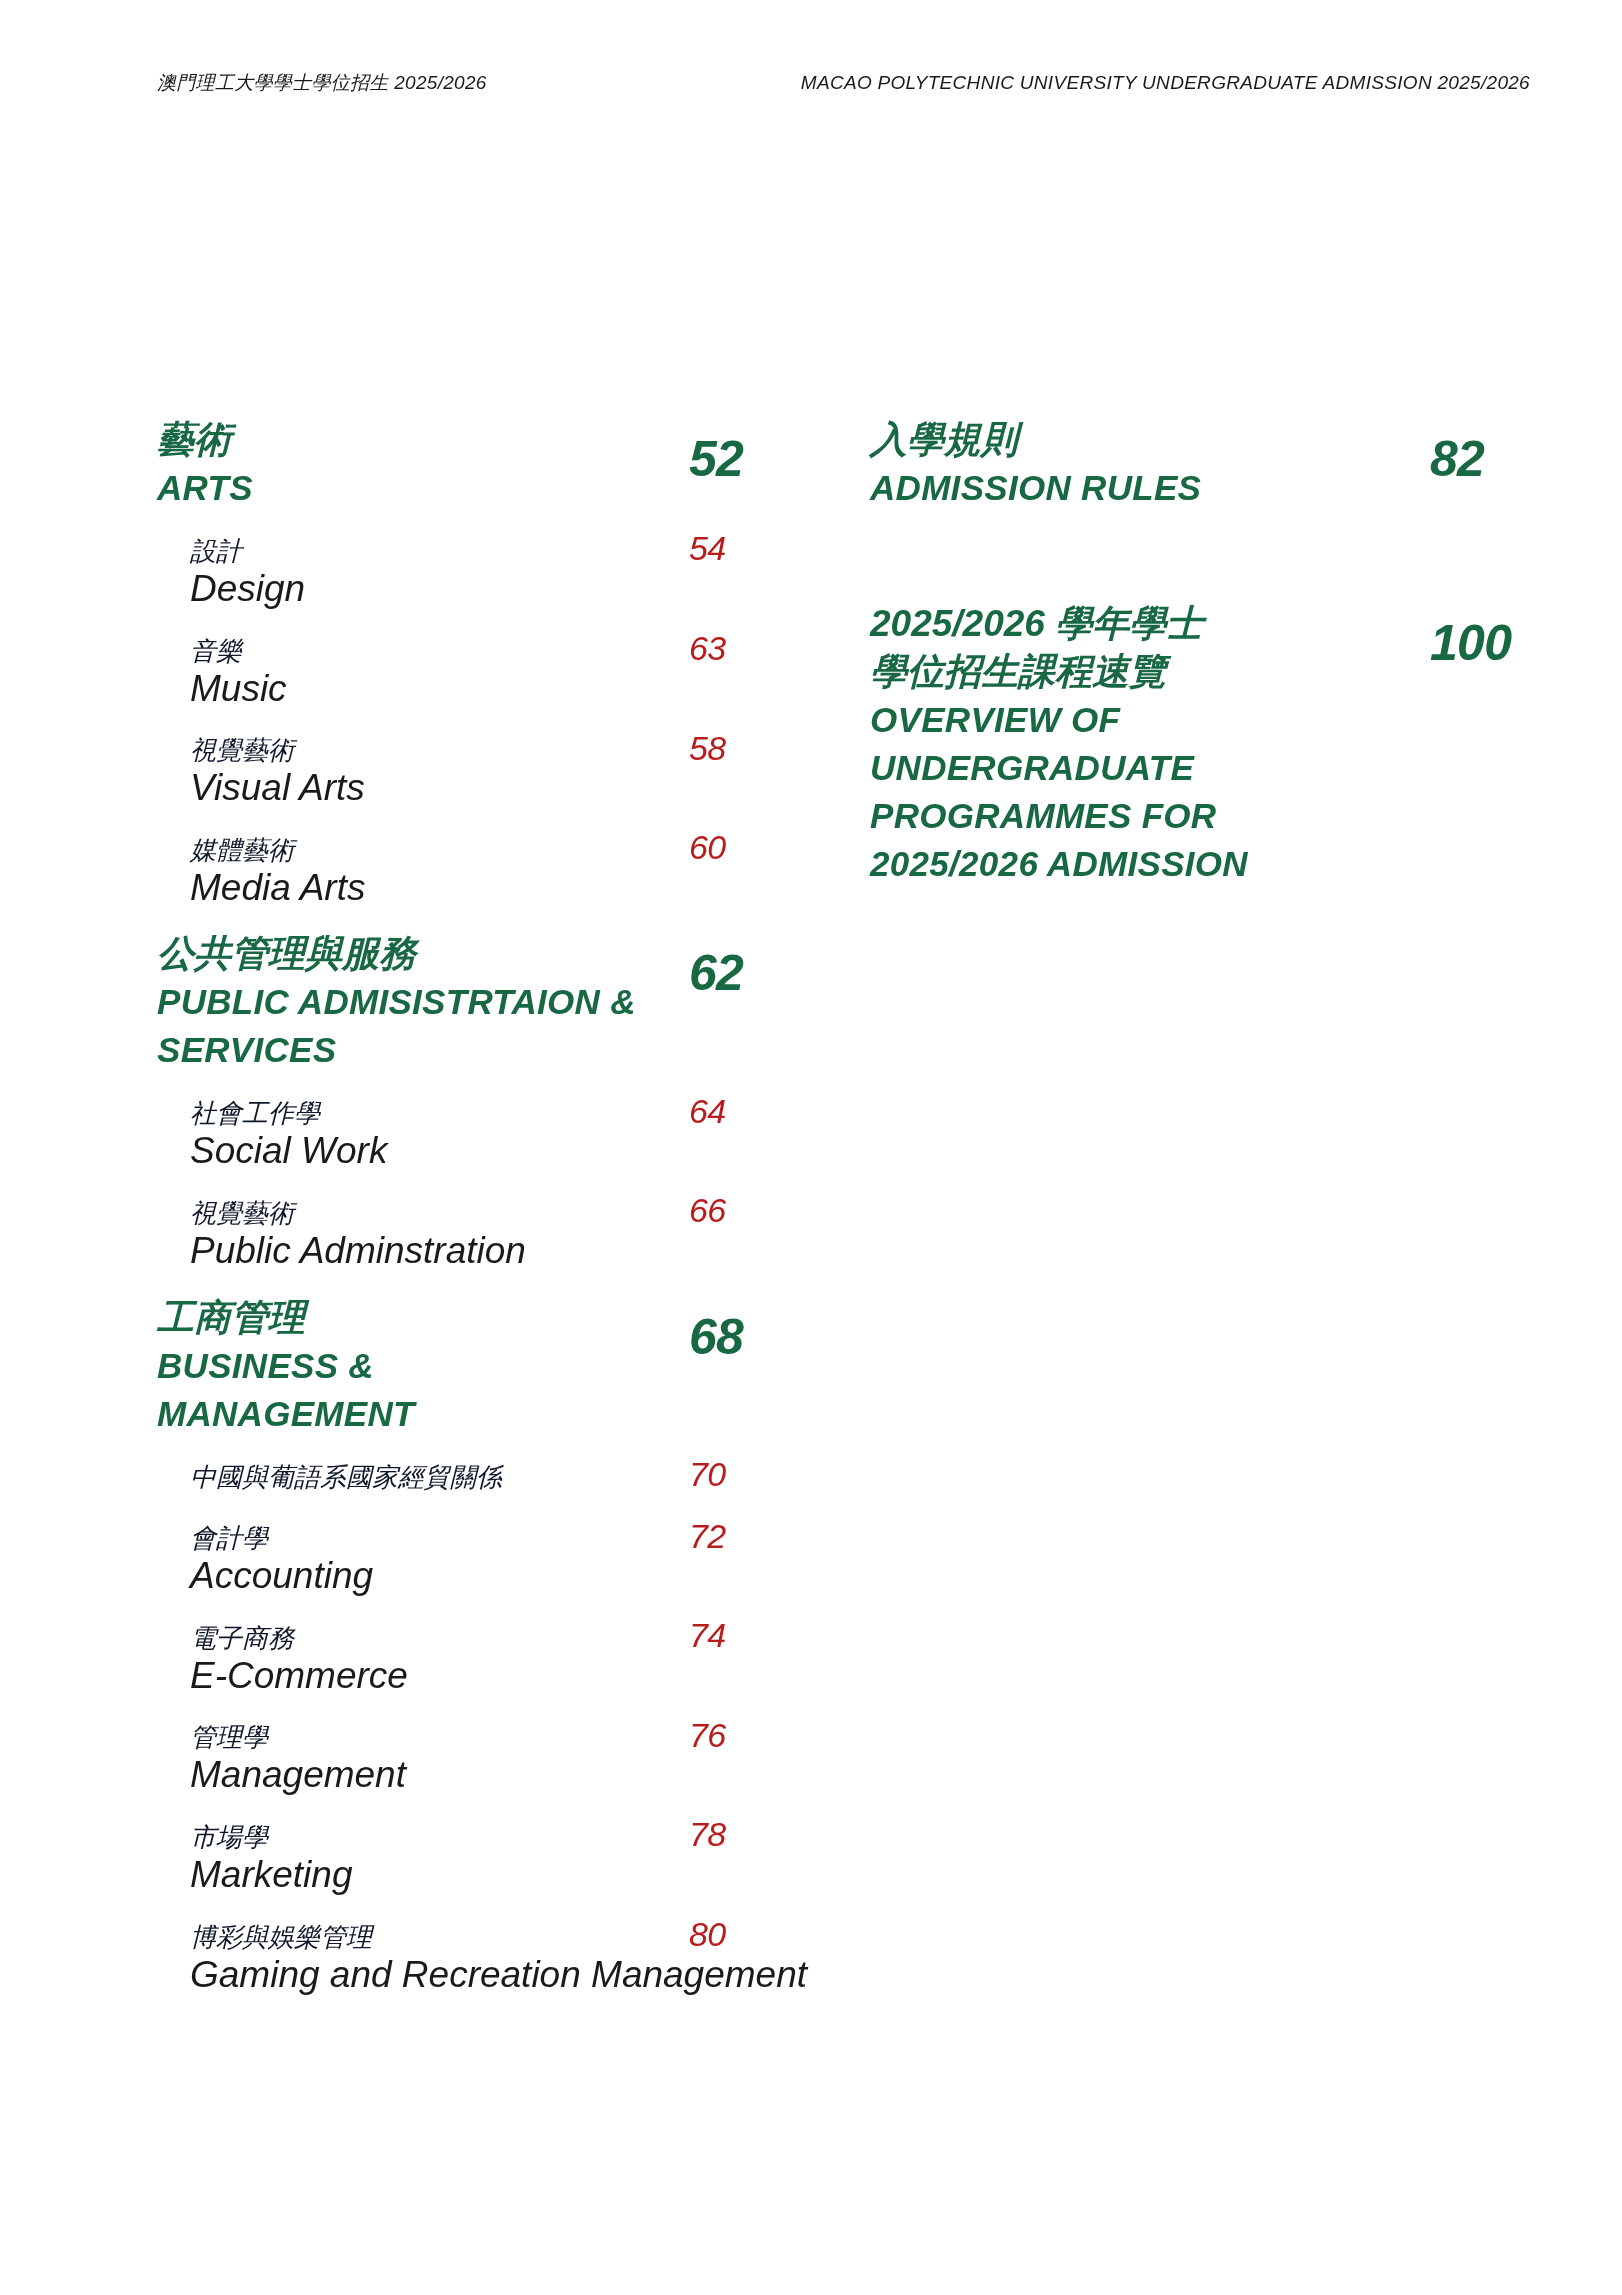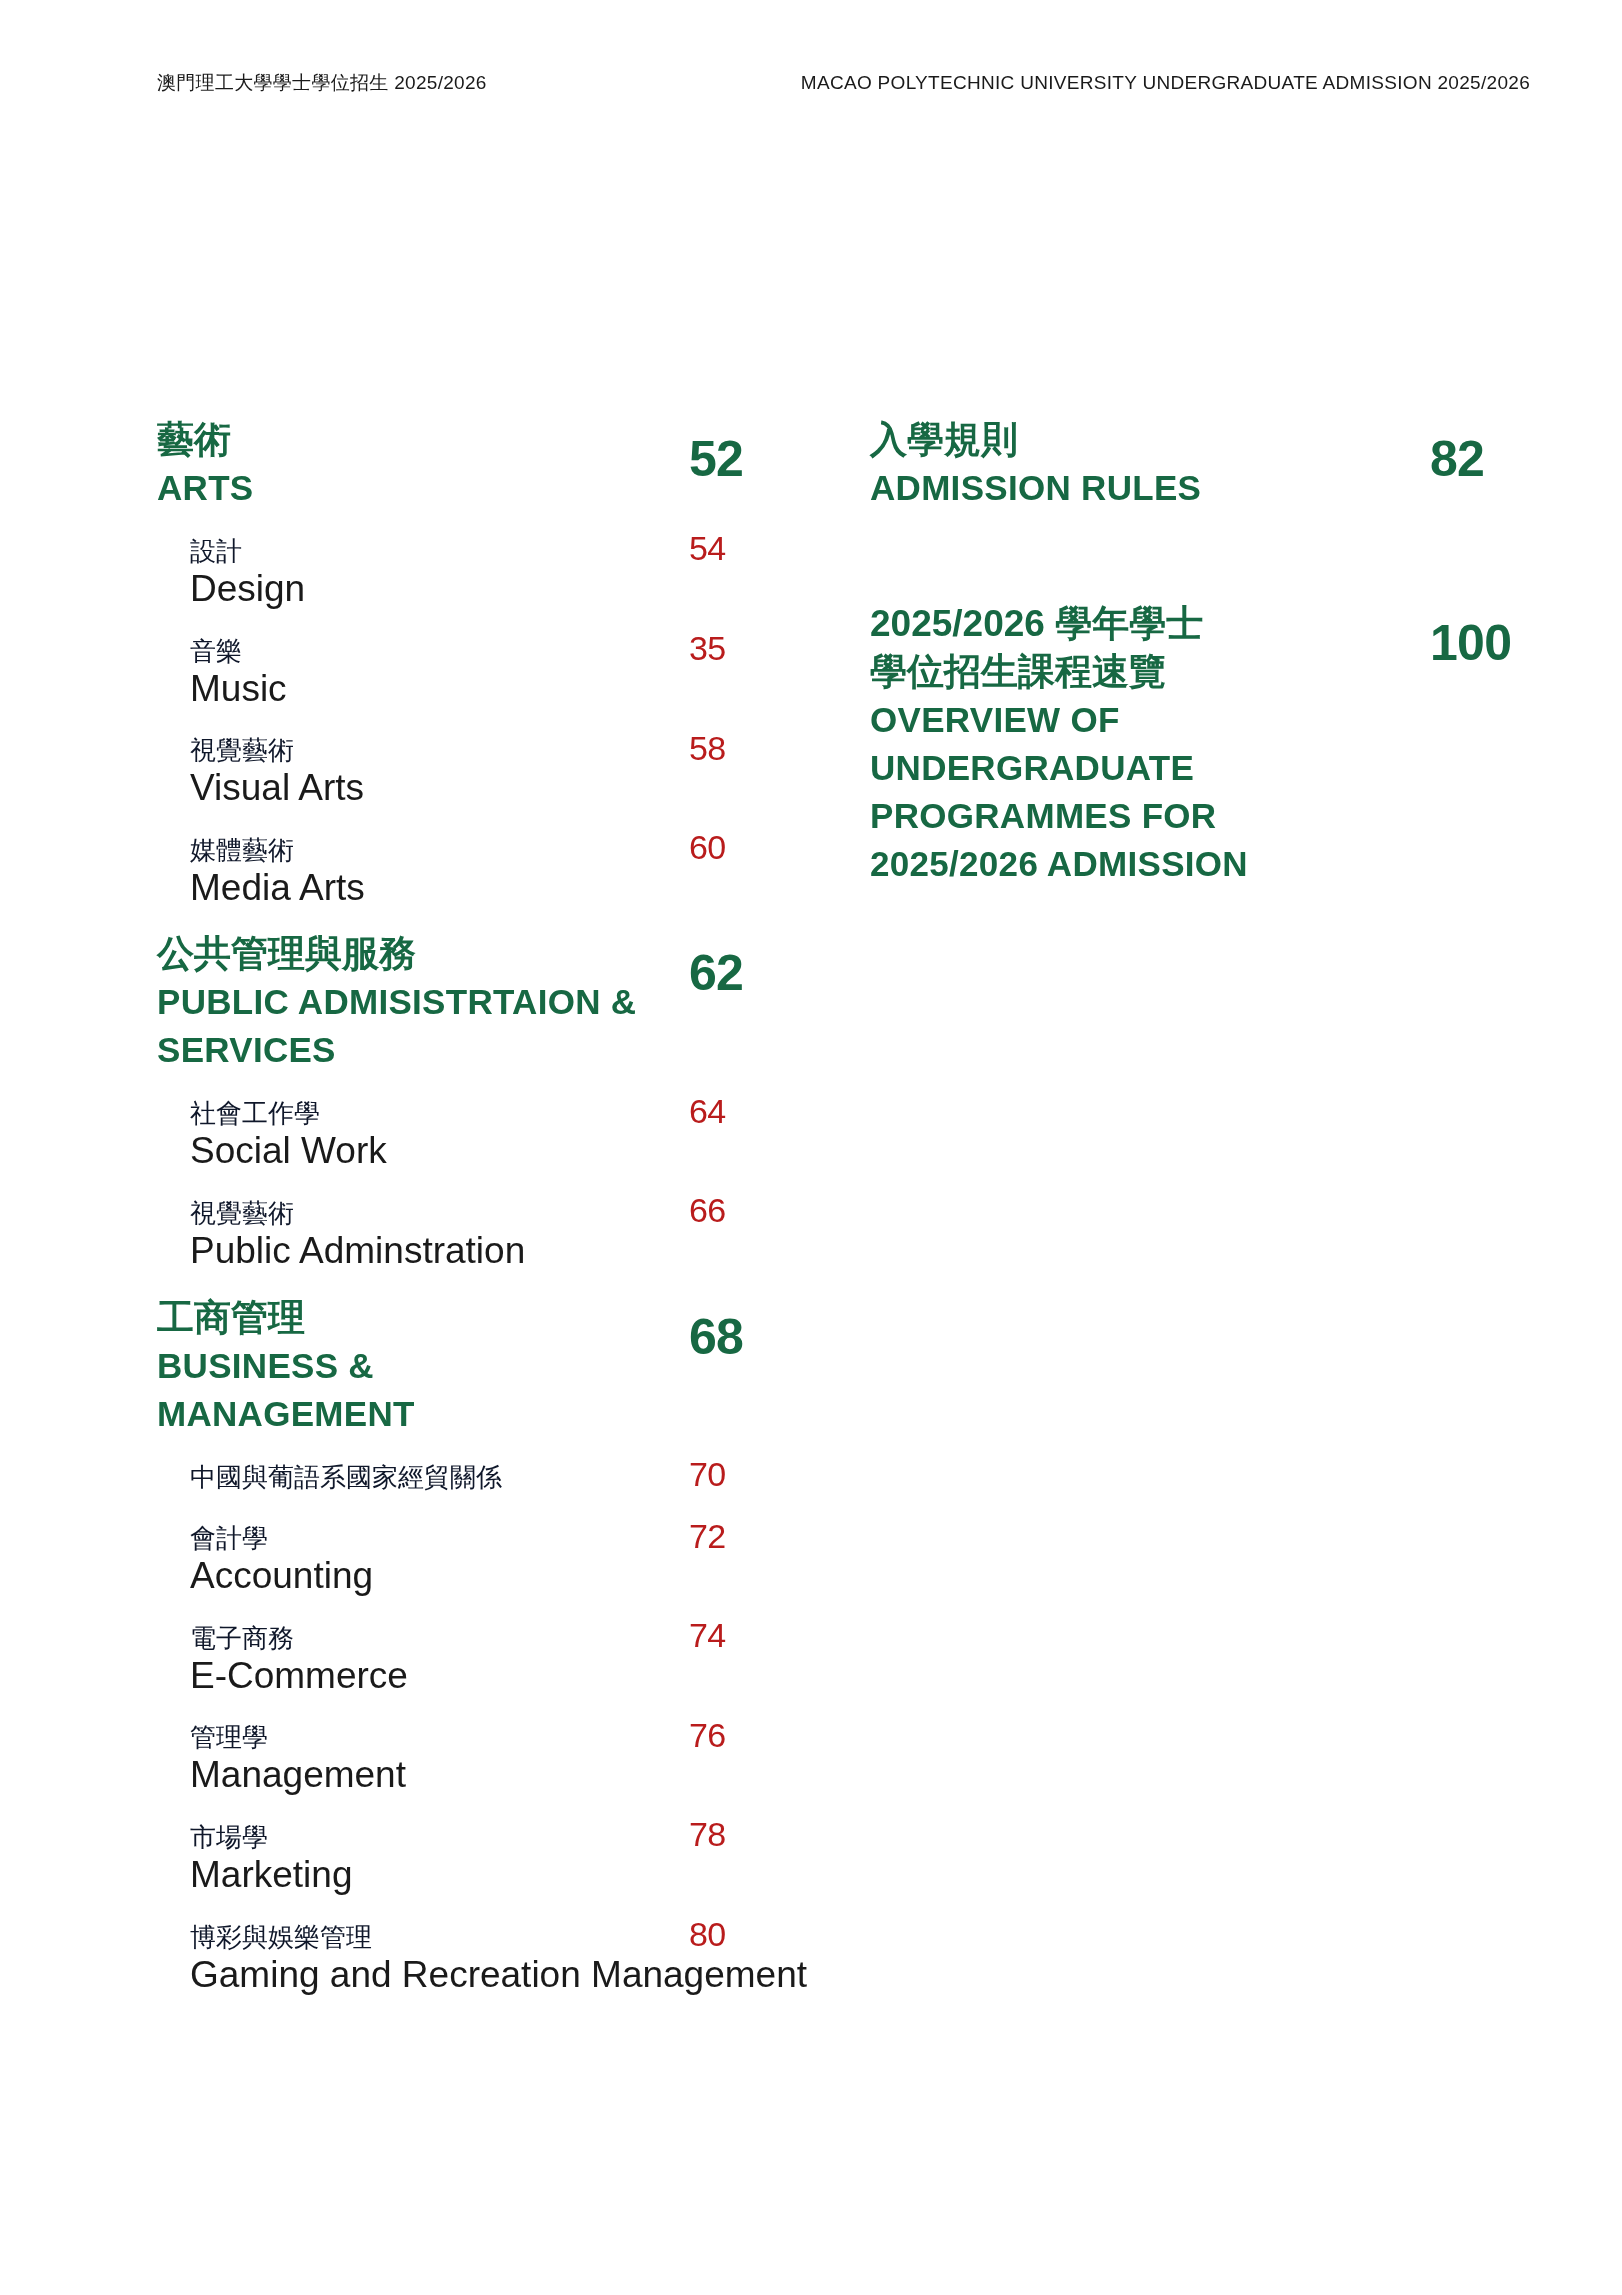--- a/index.html
+++ b/index.html
@@ -1,18 +1,18 @@
 <!DOCTYPE html>
 <html style="font-size:10.5px"><head>
 <meta charset="utf-8">
 <style>
   html,body{margin:0;padding:0;background:#ffffff;}
   .page{
     position:relative;width:1623px;height:2168px;background:#ffffff;overflow:hidden;
-    font-family:"Liberation Sans","DejaVu Sans",sans-serif;color:#1a1a1a;
+    font-family:"Liberation Sans","DejaVu Sans",sans-serif;color:#1a1a1a;font-style:italic;
   }
   
   .header{
     position:absolute;left:157px;top:72px;width:1373px;
     display:flex;justify-content:space-between;align-items:flex-start;
     font-size:19px;line-height:22px;letter-spacing:0.3px;color:#1a1a1a;
   }
   
   .col{position:absolute;top:416px;}
   #left-col{left:157px;width:661px;}
@@ -63,21 +63,21 @@
         <div class="sec-num">52</div>
         <div class="sec-zh">藝術</div>
         <div class="sec-en">ARTS</div>
       </div>
       <div class="toc-item">
         <div class="item-num">54</div>
         <div class="item-zh">設計</div>
         <div class="item-en">Design</div>
       </div>
       <div class="toc-item">
-        <div class="item-num">35</div>
+        <div class="item-num">63</div>
         <div class="item-zh">音樂</div>
         <div class="item-en">Music</div>
       </div>
       <div class="toc-item">
         <div class="item-num">58</div>
         <div class="item-zh">視覺藝術</div>
         <div class="item-en">Visual Arts</div>
       </div>
       <div class="toc-item">
         <div class="item-num">60</div>

